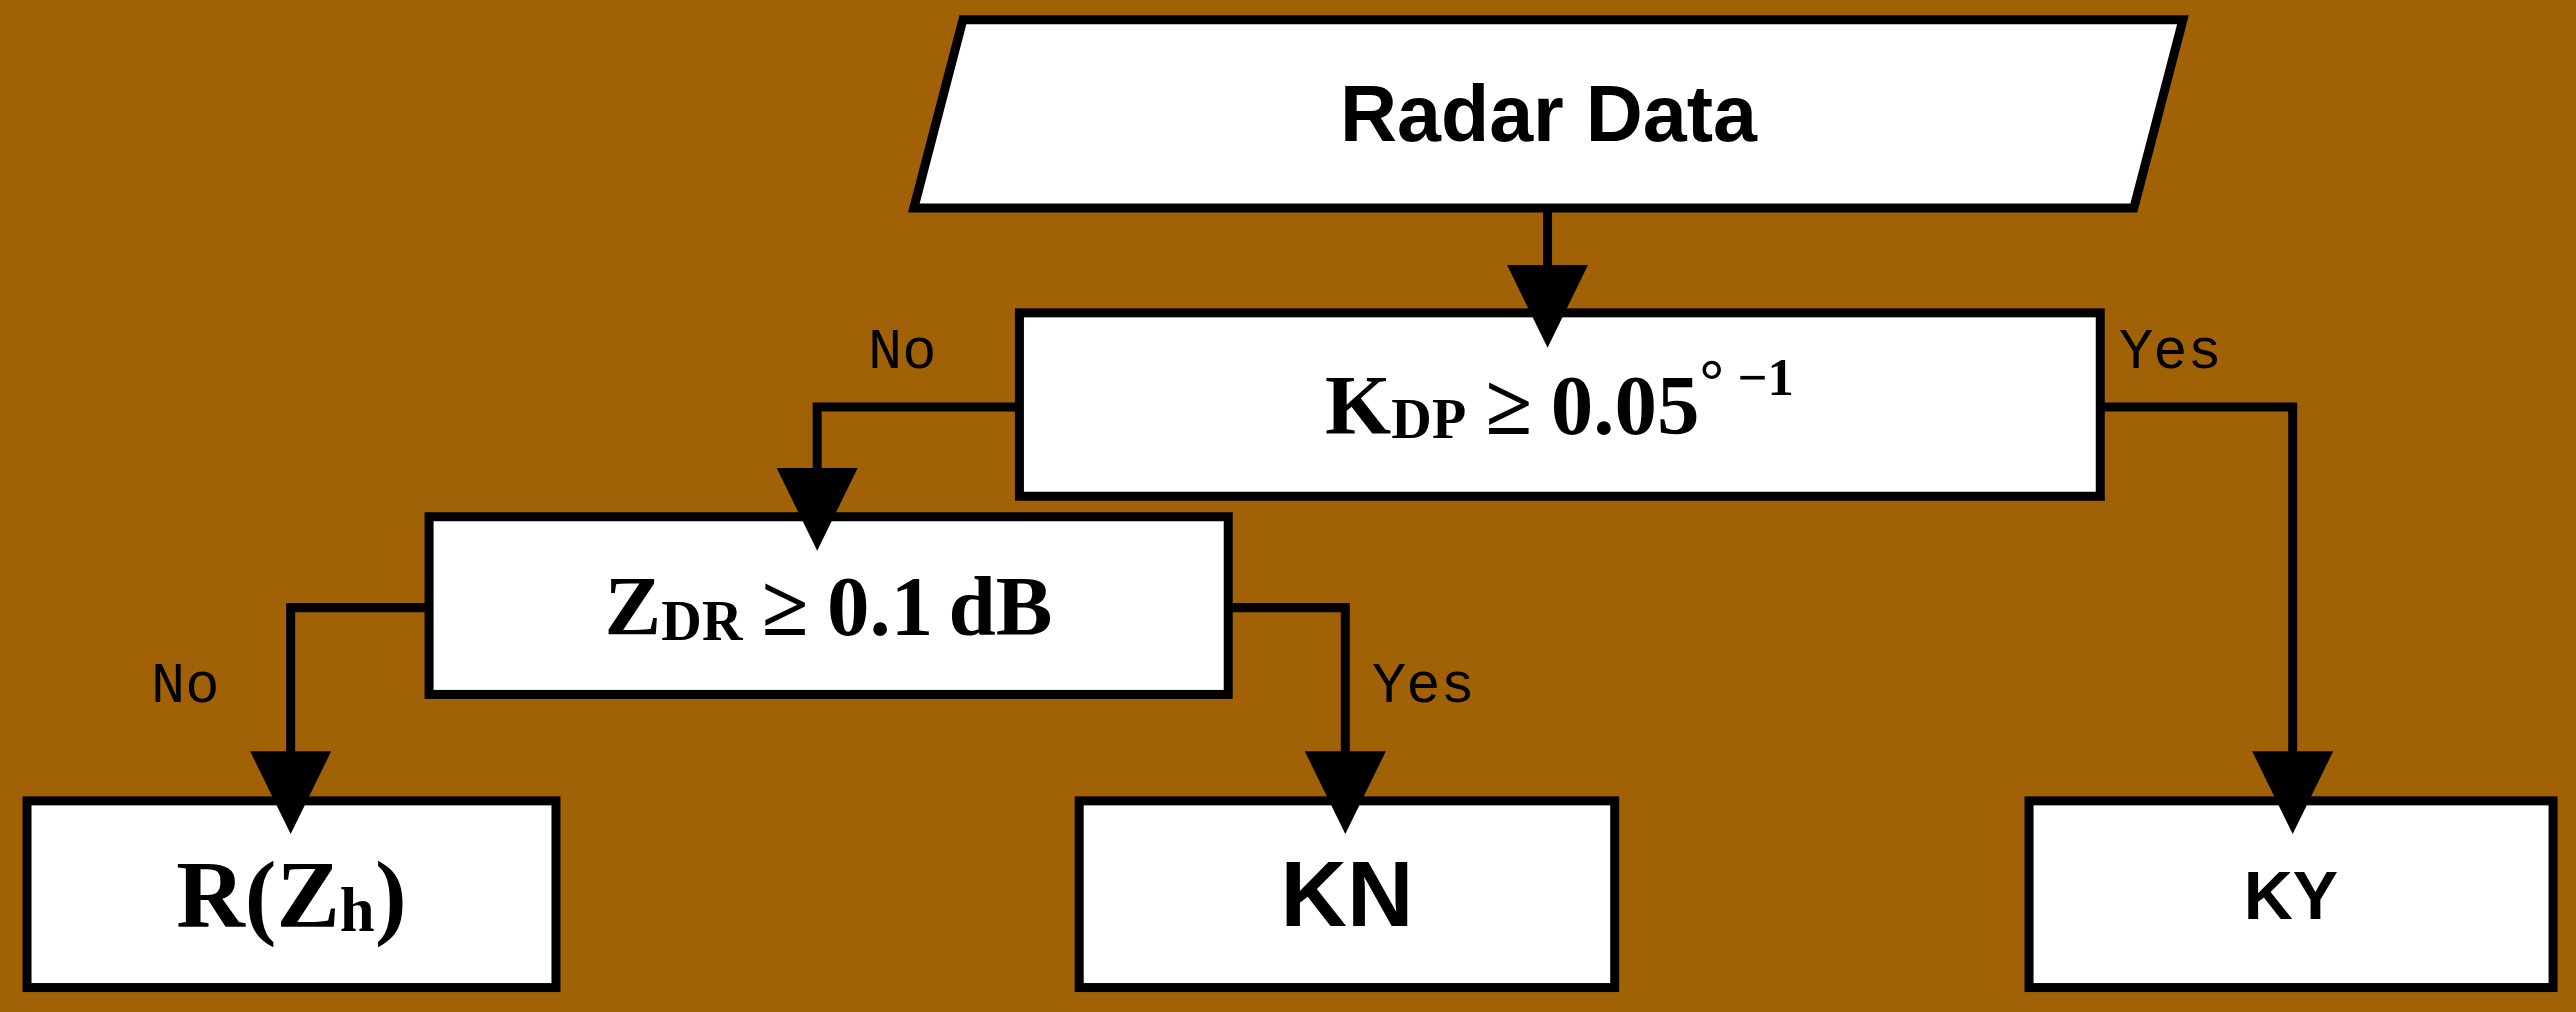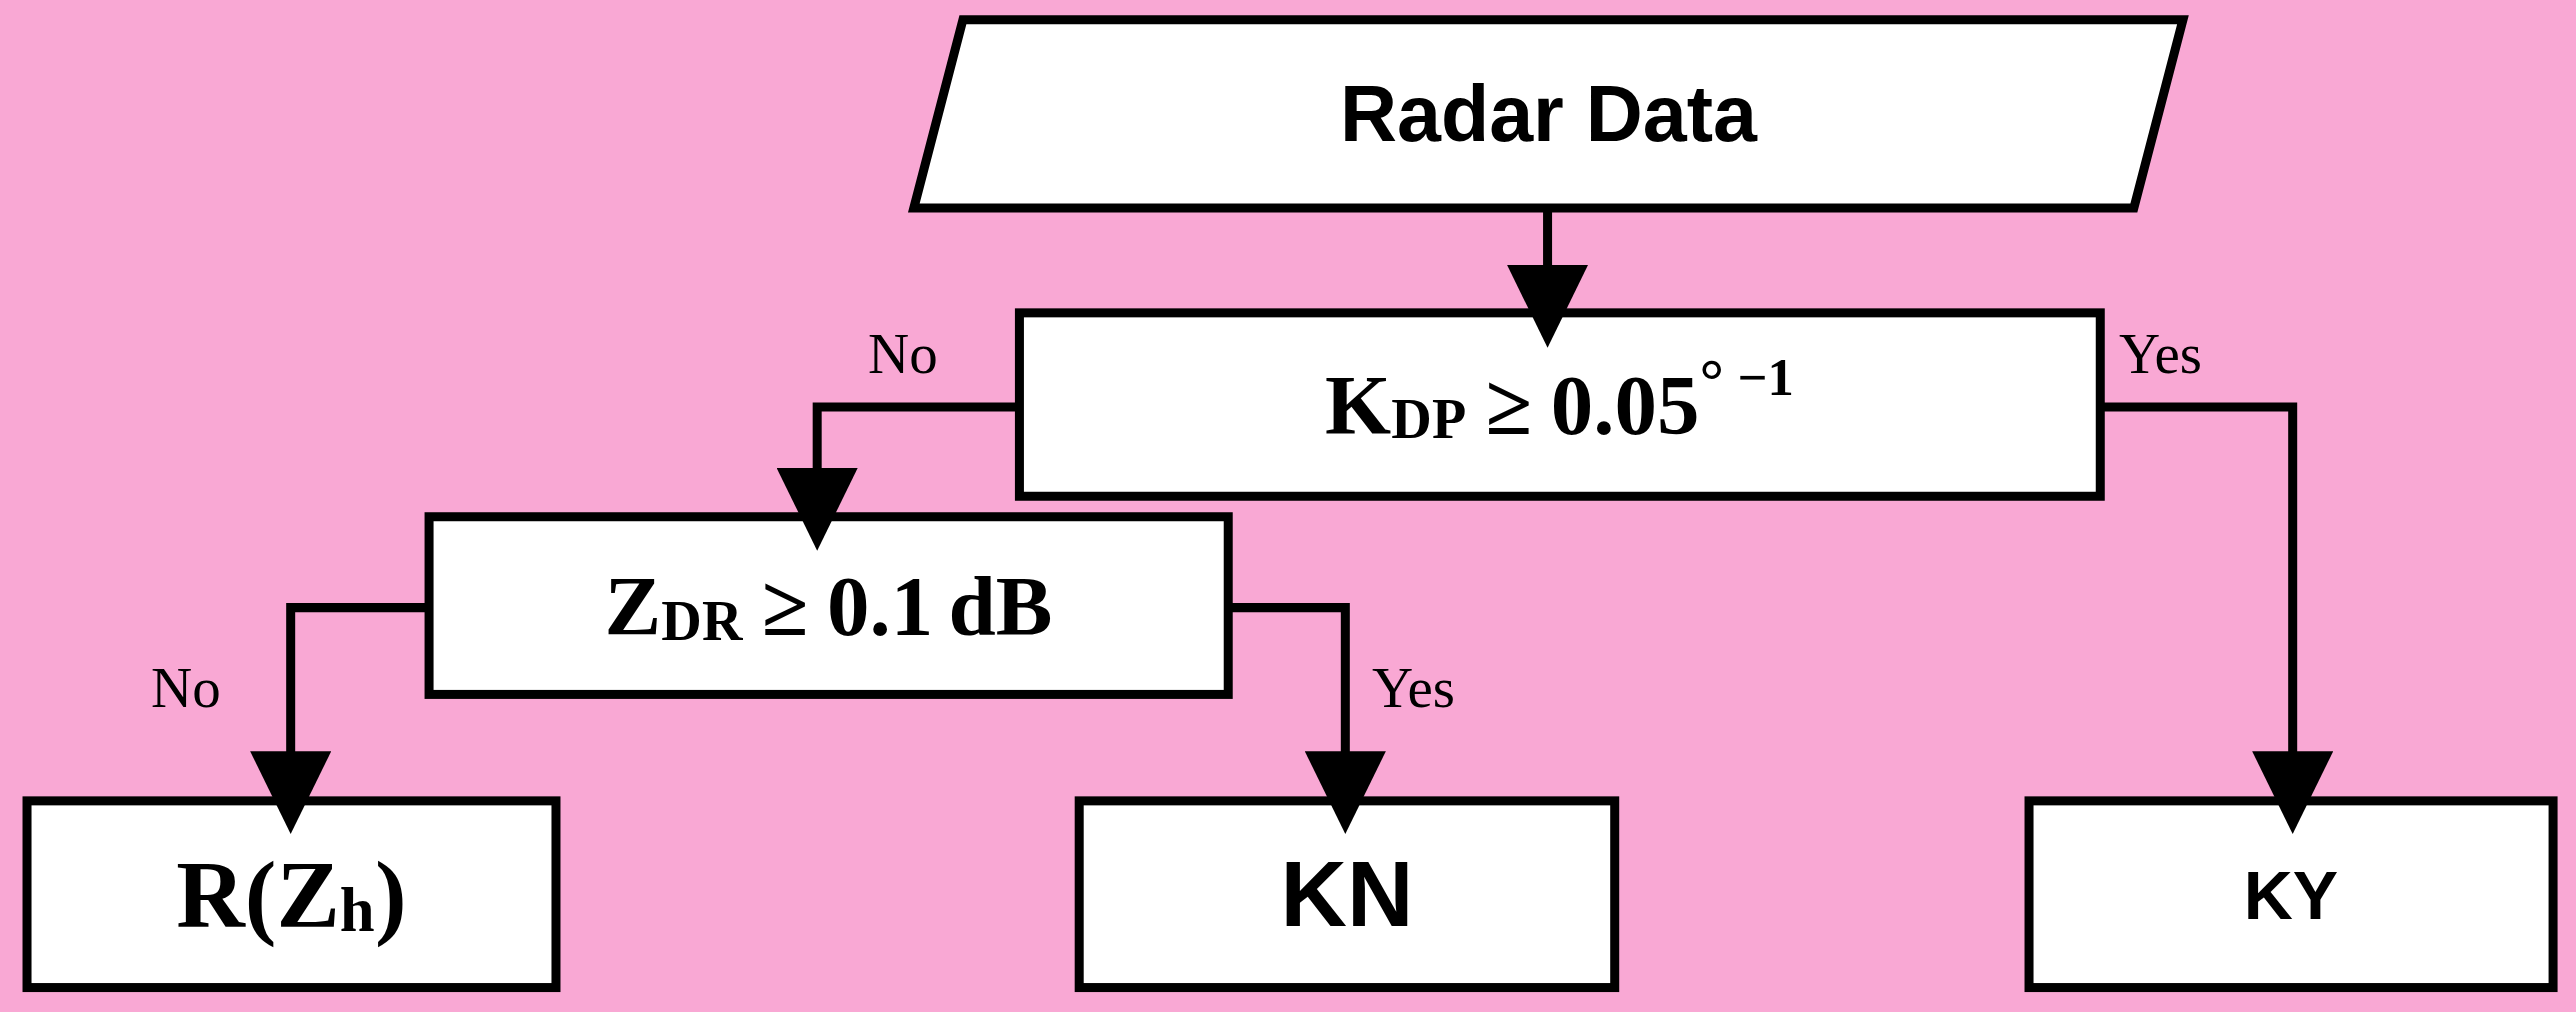--- a/index.html
+++ b/index.html
@@ -8,21 +8,21 @@
     padding: 0;
     background: #ffffff;
   }
   body {
     font-family: "Liberation Sans", sans-serif;
   }
   #flow-root {
     position: relative;
     width: 2576px;
     height: 1013px;
-    background: #f9a8d4;
+    background: #a16207;
     overflow: hidden;
   }
   #flow-svg {
     position: absolute;
     left: 0;
     top: 0;
     width: 2576px;
     height: 1013px;
   }
 
@@ -61,21 +61,21 @@
   .deg {
     font-size: 0.72em;
     vertical-align: baseline;
     position: relative;
     top: -0.40em;
   }
 
   
   .edge-label {
     position: absolute;
-    font-family: Liberation Serif, serif;
+    font-family: Liberation Mono, monospace;
     font-weight: normal;
     color: #000000;
     white-space: nowrap;
     pointer-events: none;
   }
 </style>
 </head>
 <body>
 
 <div id="flow-root">

